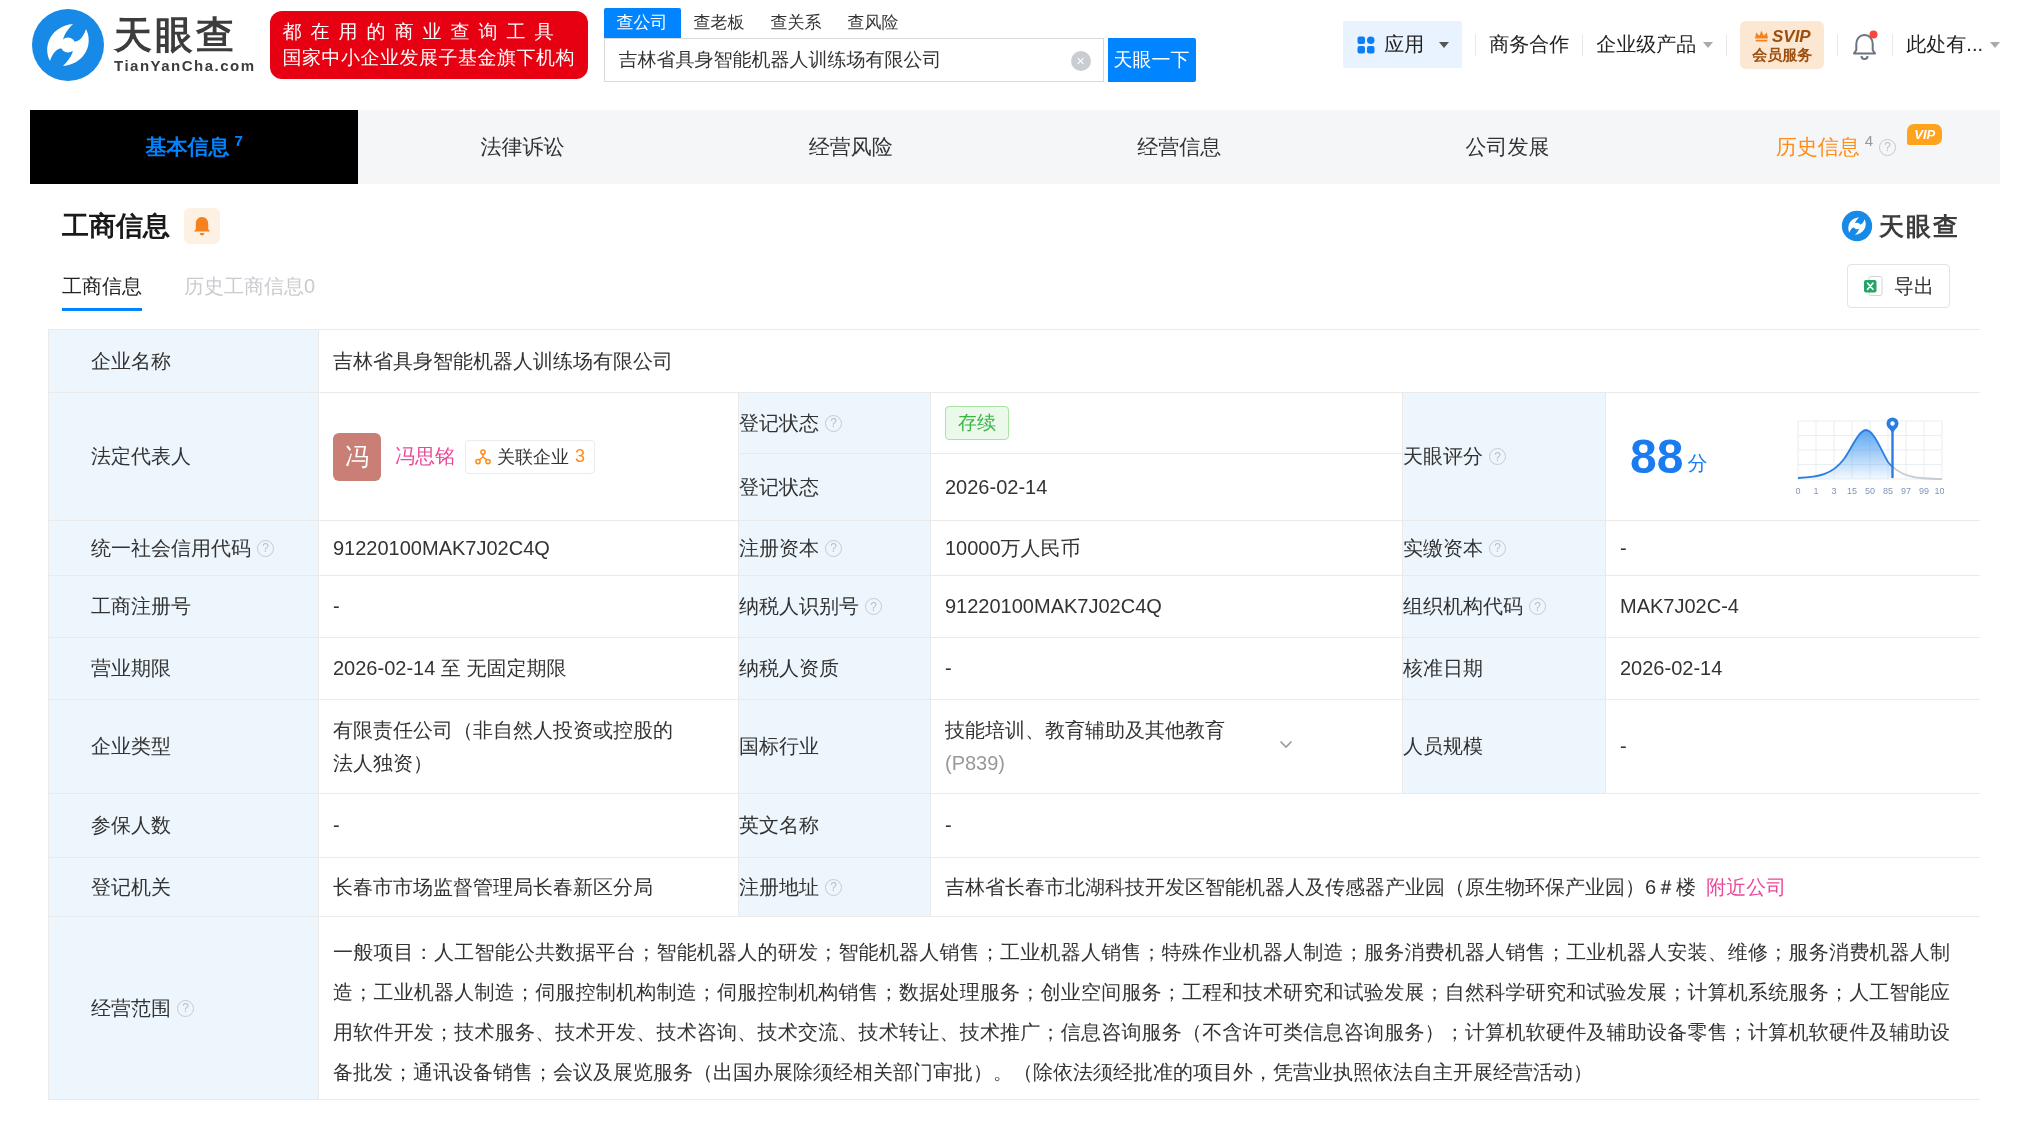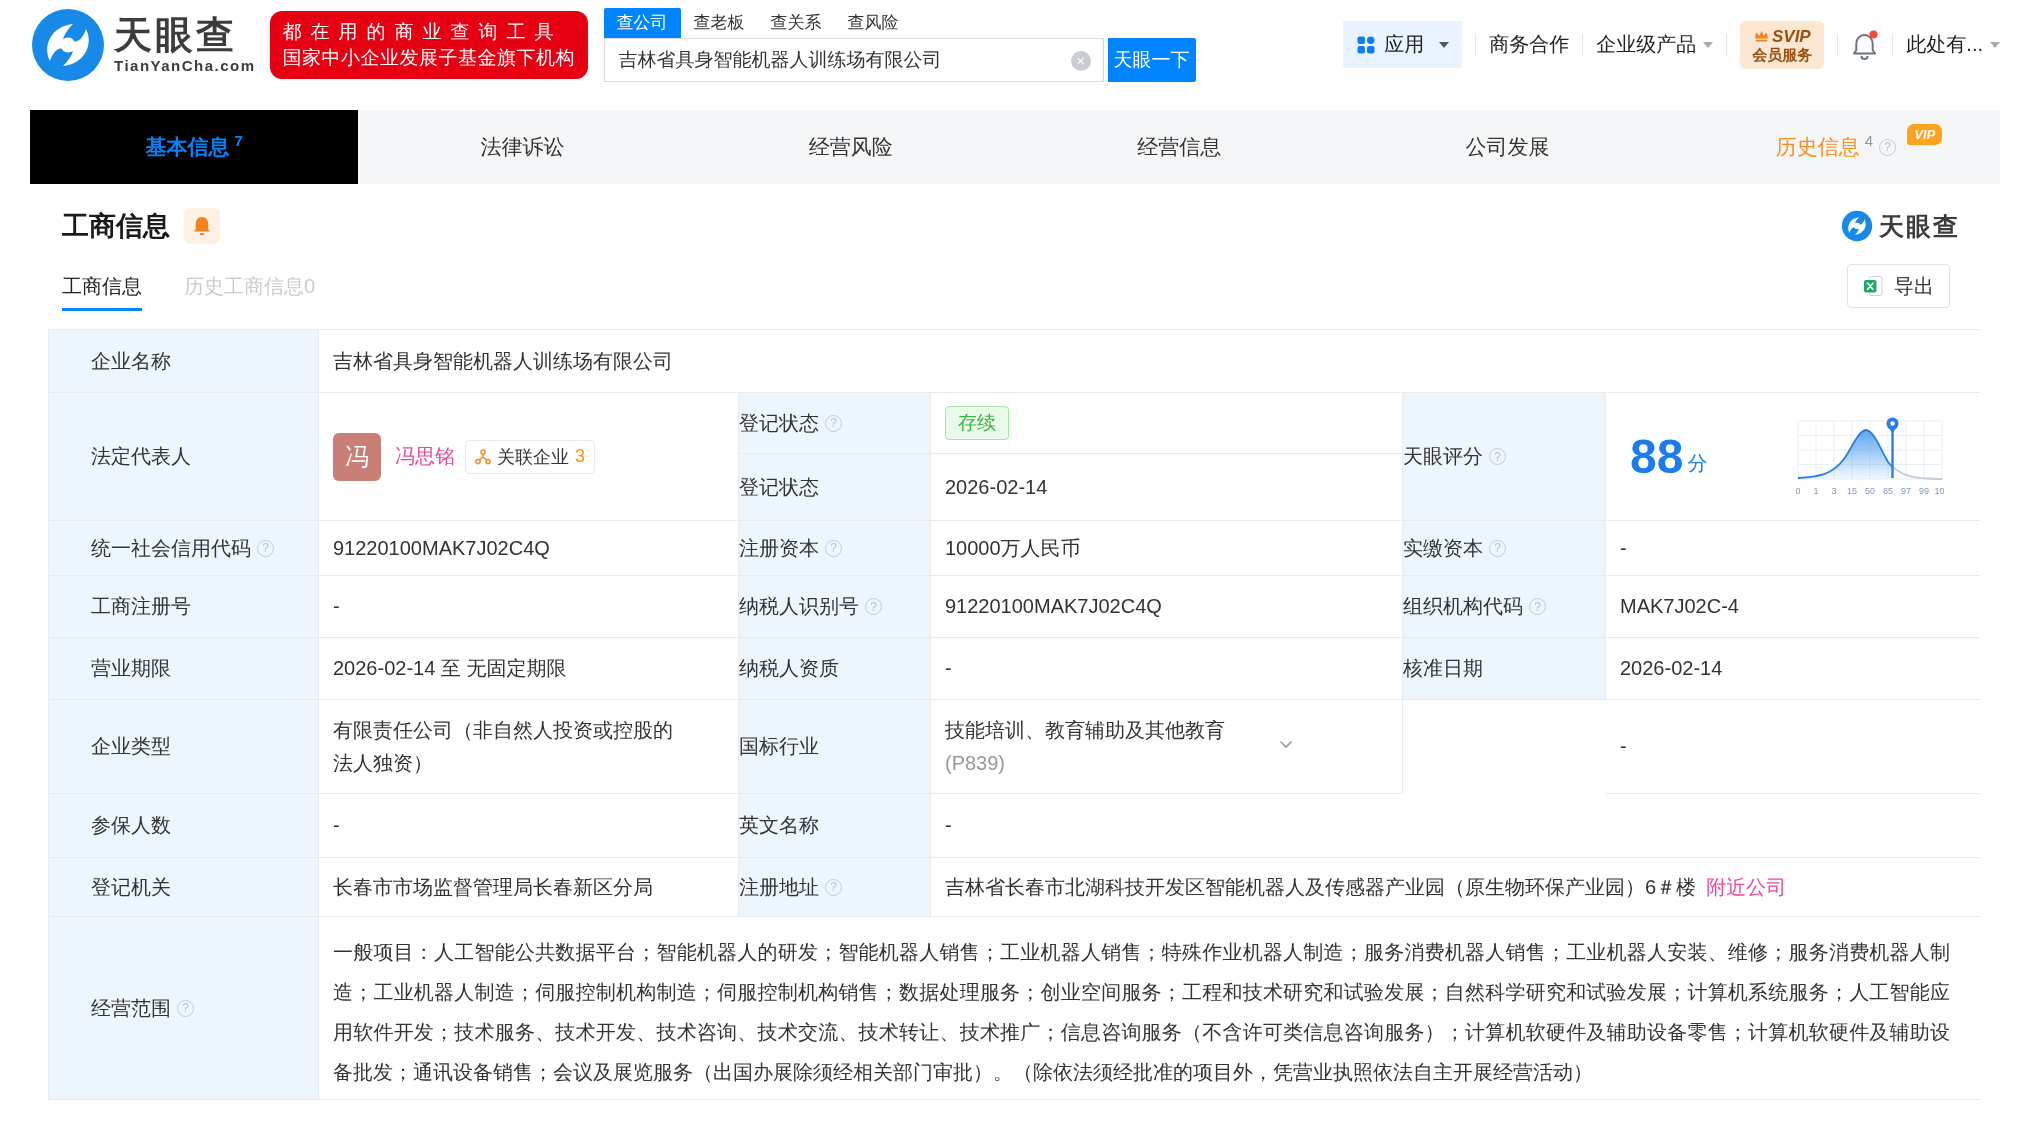--- a/index.html
+++ b/index.html
@@ -379,20 +379,21 @@
   <div class="cell val" style="grid-area:7/2/8/3">
     <span class="wrap2" style="max-width:356px">有限责任公司（非自然人投资或控股的法人独资）</span>
   </div>
   <div class="cell lbl" style="grid-area:7/3/8/4">国标行业</div>
   <div class="cell val" style="grid-area:7/4/8/5">
     <span class="industry-val"><span>技能培训、教育辅助及其他教育</span><span class="industry-code">(P839)</span></span>
     <svg class="chev" width="14" height="9" viewBox="0 0 14 9">
       <path d="M1.5 1.5 L7 7 L12.5 1.5" stroke="#999" stroke-width="1.6" fill="none"></path>
     </svg>
   </div>
+  <div class="cell lbl" style="grid-area:7/5/8/6">人员规模</div>
   <div class="cell val dash" style="grid-area:7/6/8/7">-</div>
 
   <div class="cell lbl main" style="grid-area:8/1/9/2">参保人数</div>
   <div class="cell val dash" style="grid-area:8/2/9/3">-</div>
   <div class="cell lbl" style="grid-area:8/3/9/4">英文名称</div>
   <div class="cell val dash" style="grid-area:8/4/9/7">-</div>
 
   <div class="cell lbl main" style="grid-area:9/1/10/2">登记机关</div>
   <div class="cell val" style="grid-area:9/2/10/3">长春市市场监督管理局长春新区分局</div>
   <div class="cell lbl" style="grid-area:9/3/10/4">

